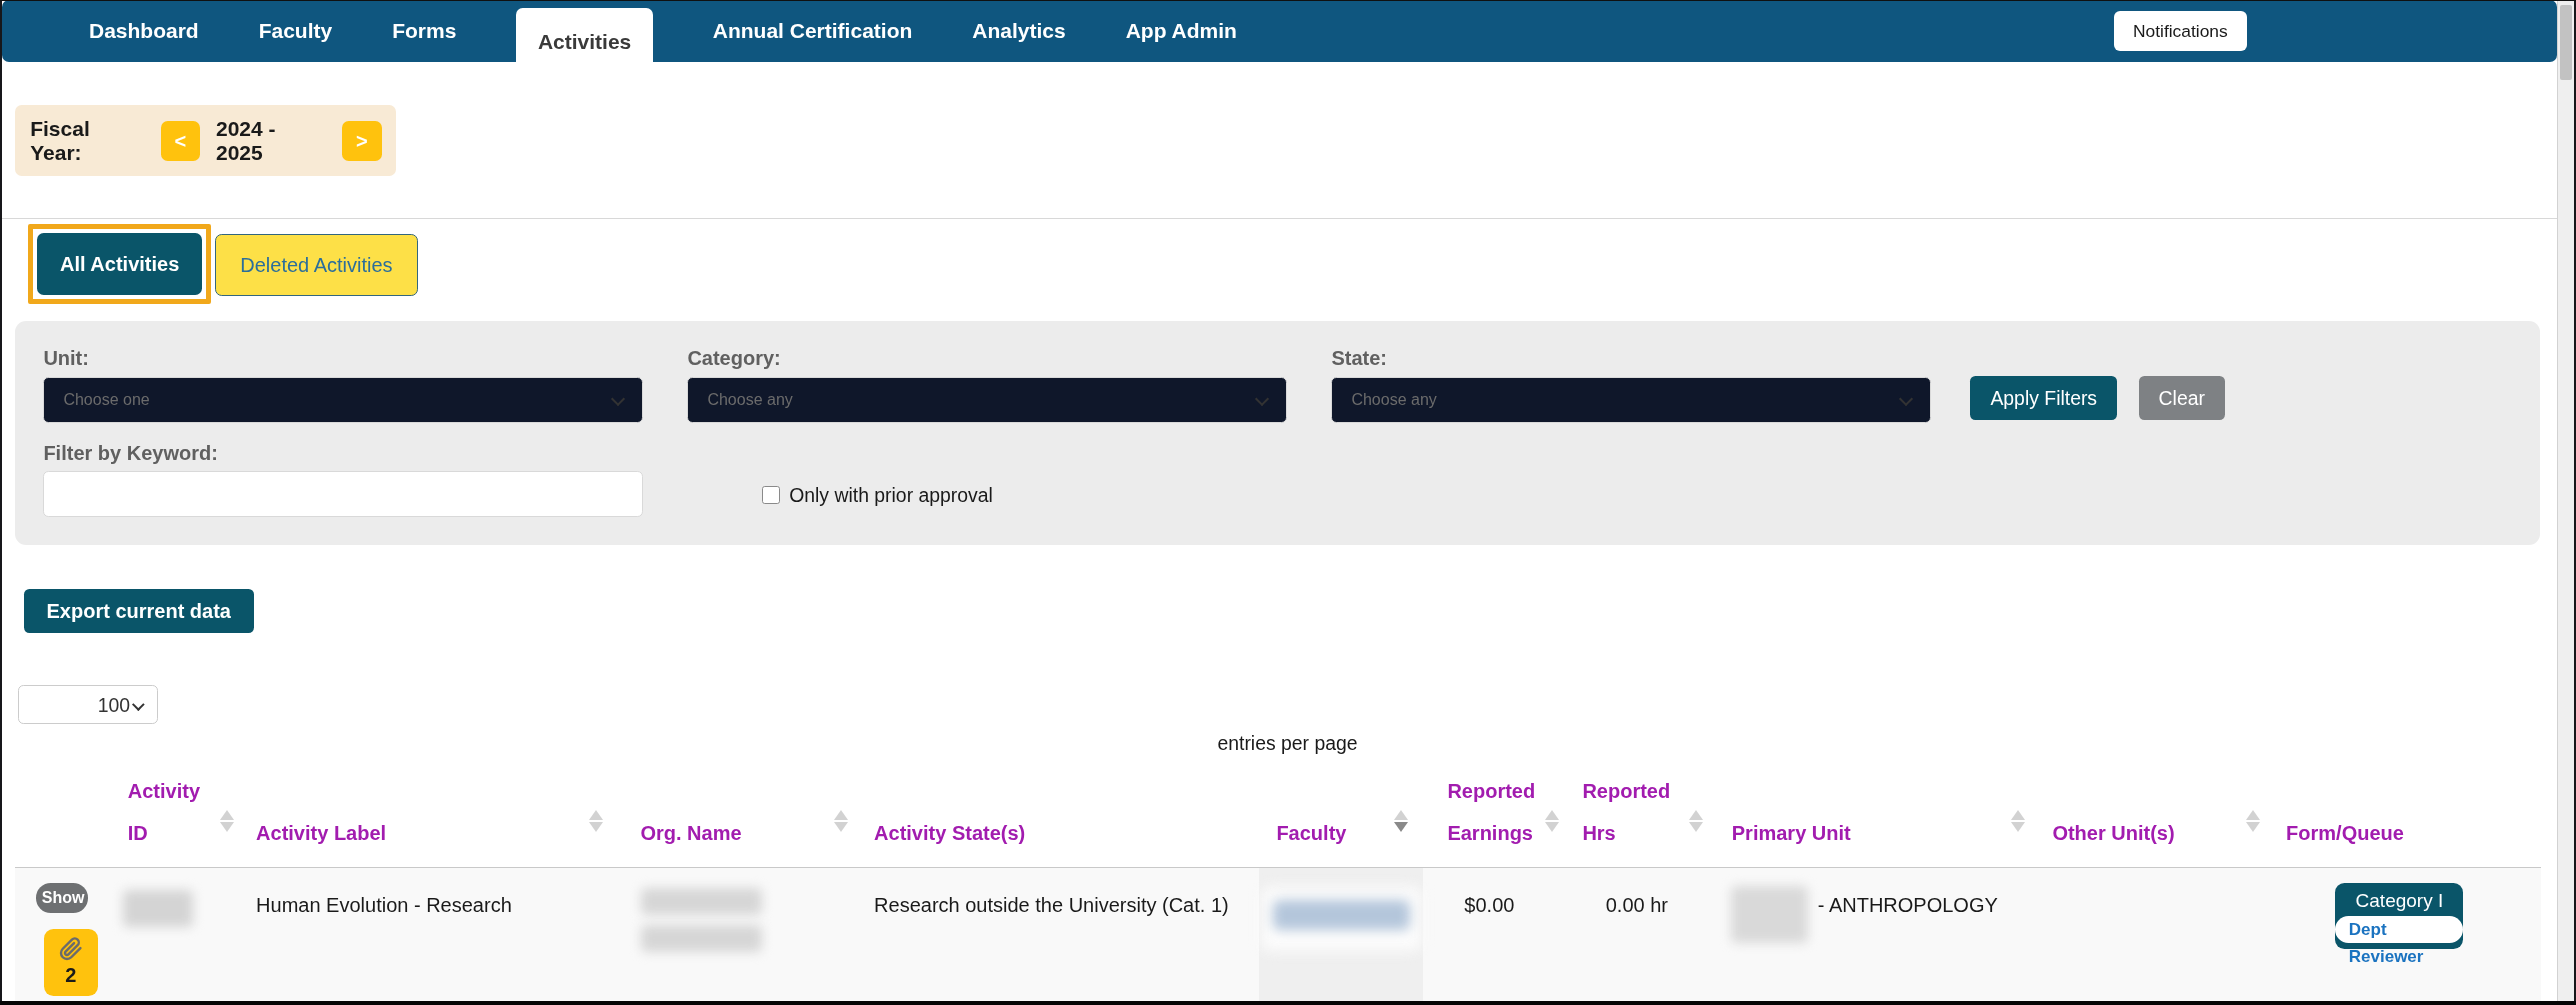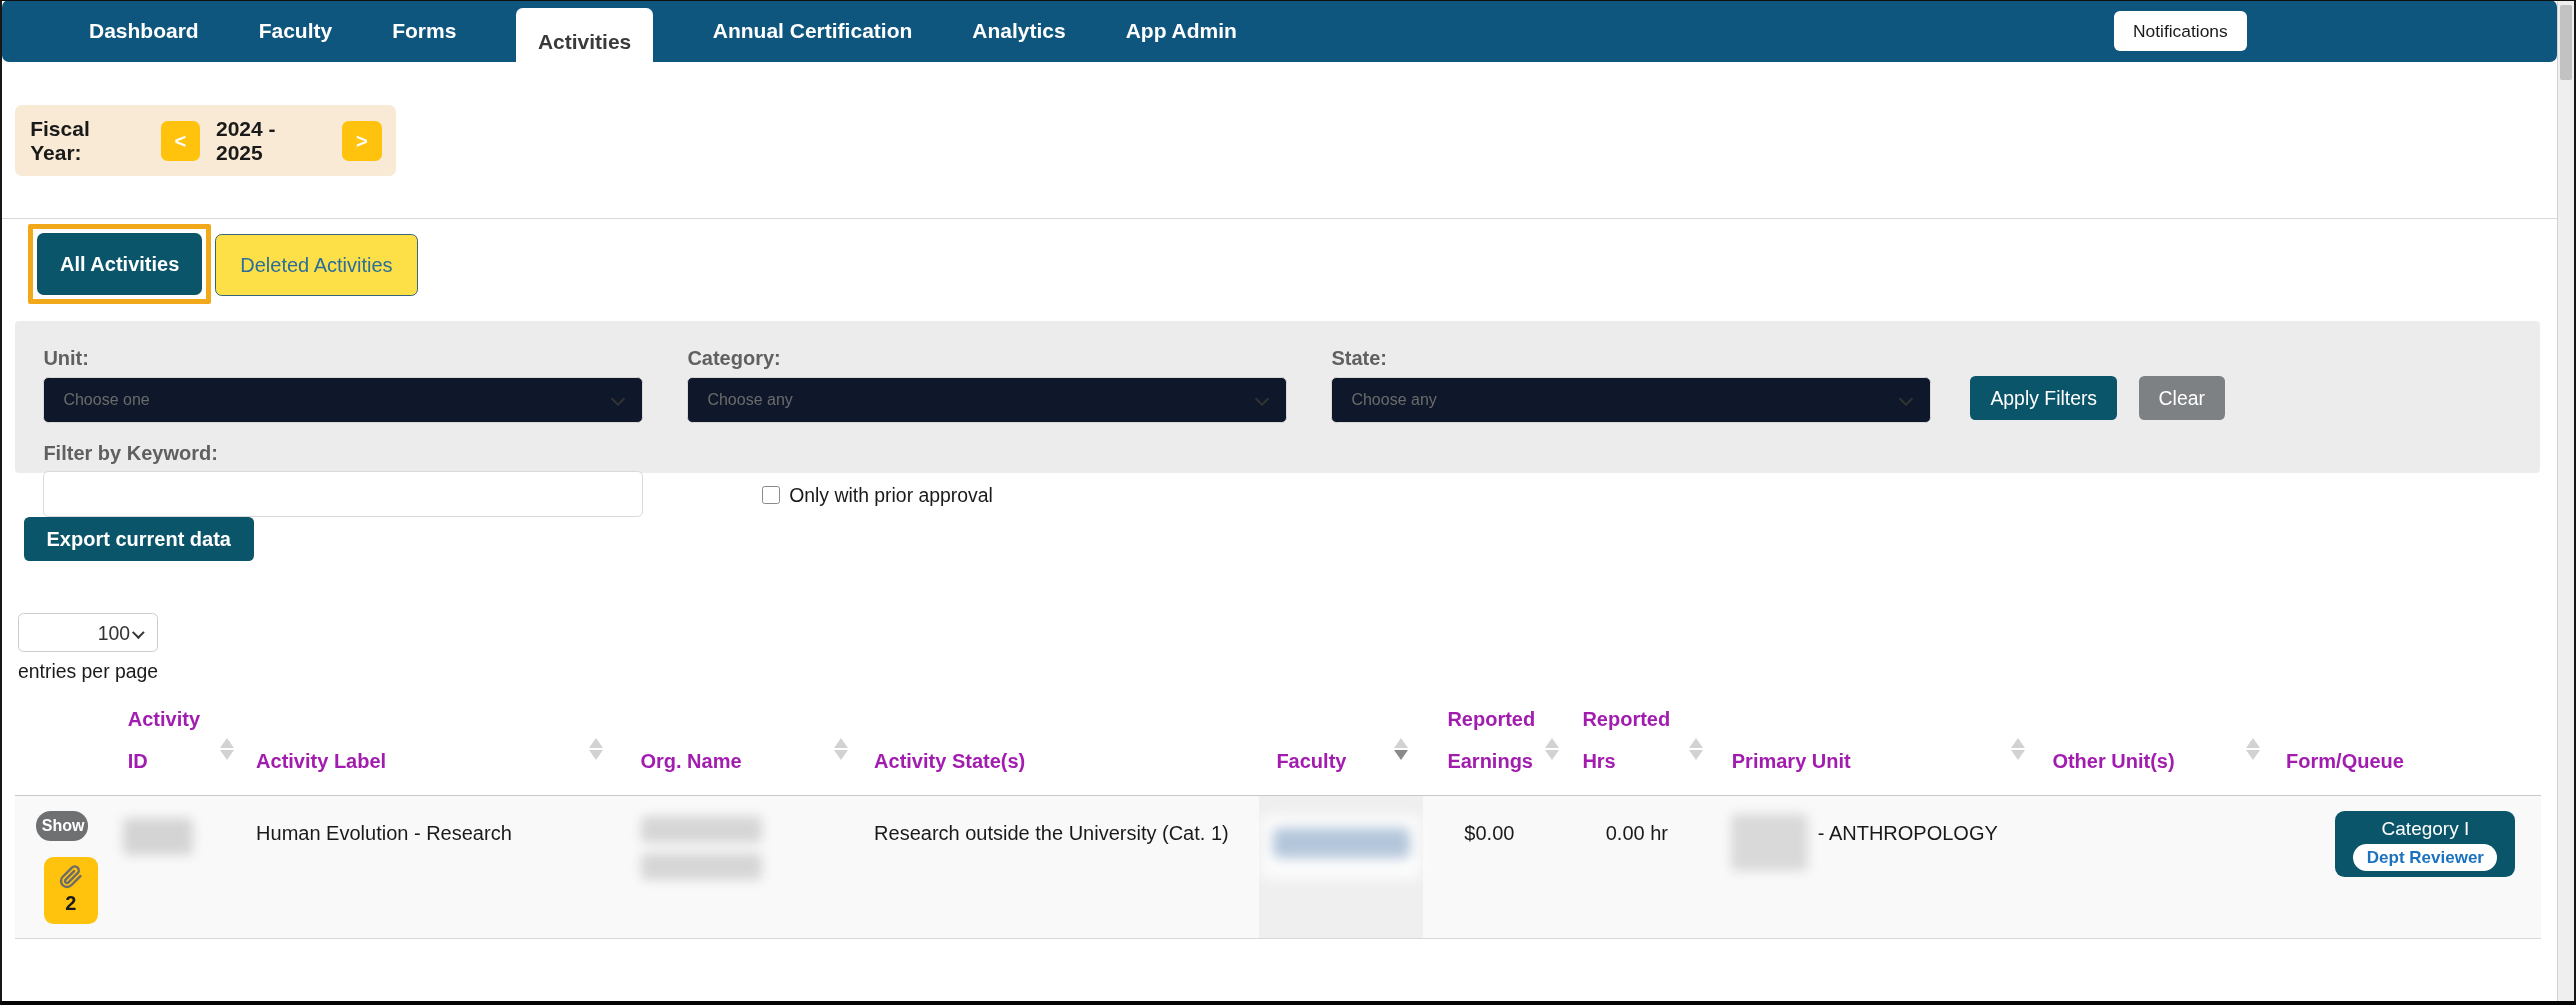--- a/index.html
+++ b/index.html
@@ -32,42 +32,42 @@
 
   .rule { border:none; border-top:0.7px solid #d8d8d8; margin:42px 0 0 0; }
 
   
   .tabs-row { display:flex; align-items:flex-start; margin:5.4px 0 0 26px; }
   .hl-box { border:5.4px solid #F1A81B; padding:4px; border-radius:2px; background:#fff; }
   .tab-active { display:inline-block; background:#0A5569; color:#fff; font-size:20px; font-weight:bold; border-radius:6.7px; height:62px; line-height:62px; padding:0 23px; cursor:pointer; }
   .tab-inactive { display:inline-block; background:#fde047; color:#2B6E9B; font-size:20px; border:1.3px solid #33667e; border-radius:6.7px; height:62px; line-height:60px; padding:0 24px; margin:9.4px 0 0 4px; cursor:pointer; }
 
   
-  .filter-panel { position:relative; margin:17px 0 0 13.4px; width:2525px; height:152px; background:#ECECEC; border-radius:4px; padding:25.5px 0 0 28px; }
+  .filter-panel { position:relative; margin:17px 0 0 13.4px; width:2525px; height:224px; background:#ECECEC; border-radius:11px; padding:25.5px 0 0 28px; }
   .f-label { font-size:20px; font-weight:bold; color:#606060; margin-bottom:6.7px; }
   .f-row1 { display:flex; }
   .f-group { width:600px; }
   .f-group + .f-group { margin-left:44px; }
   .select { position:relative; width:100%; height:46px; background:#0f172a; border:0.7px solid #d9d9d9; border-radius:5.4px; font-size:16px; color:#6b6b6b; line-height:44px; padding:0 40px 0 19px; cursor:pointer; }
   .chev { position:absolute; right:19px; top:16px; width:10px; height:10px; border-right:2px solid #333; border-bottom:2px solid #333; transform:rotate(45deg); }
   .f-buttons { margin:29.5px 0 0 39px; display:flex; column-gap:21.5px; align-items:flex-start; }
   .btn-teal { background:#0A5569; color:#fff; border:none; border-radius:5.4px; height:44px; padding:0 20px; font-size:19.4px; font-family:inherit; cursor:pointer; }
   .btn-gray { background:#7E8184; color:#fff; border:none; border-radius:5.4px; height:44px; padding:0 20px; font-size:19.4px; font-family:inherit; cursor:pointer; }
   .f-row2 { display:flex; align-items:flex-start; margin-top:19px; }
   .keyword-wrap { width:600px; }
   .keyword-input { width:100%; height:46px; background:#fff; border:0.7px solid #d9d9d9; border-radius:5.4px; font-size:20px; padding:0 16px; font-family:inherit; color:#333; }
   .approval { display:flex; align-items:center; margin:42px 0 0 119px; column-gap:9.4px; }
   .checkbox { width:17.4px; height:17.4px; border:1.3px solid #8a8a8a; border-radius:2.7px; background:#fff; cursor:pointer; flex:0 0 auto; }
   .approval-label { font-size:19.4px; color:#1a1a1a; }
 
   
   .export-btn { margin:44px 0 0 21.5px; background:#0A5569; color:#fff; border:none; border-radius:5.4px; height:44px; padding:0 23px; font-size:20px; font-weight:bold; font-family:inherit; cursor:pointer; display:block; }
   .pagesize { position:relative; margin:52px 0 0 16px; width:140px; height:39px; background:#fff; border:0.7px solid #ccc; border-radius:5.4px; font-size:19.4px; color:#333; line-height:38px; padding:0 27px 0 14.8px; cursor:pointer;text-align:right; }
   .pagesize .chev { right:14.8px; top:13.4px; width:8.7px; height:8.7px; border-width:0 2px 2px 0; border-style:solid; border-color:#333; }
-  .entries-label { margin:8px 0 0 16px; font-size:19.4px; color:#1a1a1a; }
+  .entries-label { margin:8px 0 0 16px; font-size:19.4px; color:#1a1a1a;text-align:center; }
 
   
   table.grid { margin:9.4px 0 0 13.4px; width:2525px; border-collapse:collapse; table-layout:fixed; }
   .grid th { position:relative; text-align:left; vertical-align:bottom; font-size:20px; font-weight:bold; color:#a21caf; padding:0 34px 13.4px 0; line-height:42px; border-bottom:1.3px solid #c9c9c9; height:103px; }
   .grid td { vertical-align:top; padding-top:14.8px; height:143px; background:#F9F9F9; border-bottom:0.7px solid #d9d9d9; }
   .grid td.fac-col { background:#EFEFEF; }
   .sort { position:absolute; right:14.8px; bottom:35px; width:14.8px; }
   .sort i { display:block; width:0; height:0; border-left:7.4px solid transparent; border-right:7.4px solid transparent; }
   .sort .up   { border-bottom:10px solid #d2d2d2; margin-bottom:2.7px; }
   .sort .down { border-top:10px solid #d2d2d2; }
@@ -86,21 +86,21 @@
   .types-cell { padding-left:10.7px; padding-right:27px; }
 
   .fac-wrap { position:relative; margin:4px auto 0; width:161px; height:64px; }
   .fac-white { position:absolute; inset:0; background:#fcfcfc; filter:blur(6.7px); border-radius:8px; }
   .fac-blob { position:absolute; left:12px; right:12px; top:13.4px; height:29.5px; background:#b4c6db; filter:blur(6px); border-radius:6.7px; }
 
   .num-cell { text-align:center; padding-right:20px; }
   .unit-cell { display:flex; column-gap:9.4px; padding-left:12px; }
   .unit-blob { width:77px; height:57px; margin-top:2.7px; background:#d9d9d9; flex:0 0 auto; }
 
-  .fq-badge { margin-left:59px; width:180px; height:66px; background:#0A5569; border-radius:9.4px; display:flex; flex-direction:column; align-items:center; justify-content:center; row-gap:4px; cursor:pointer; }
+  .fq-badge { margin-left:59px; width:128px; height:66px; background:#0A5569; border-radius:9.4px; display:flex; flex-direction:column; align-items:center; justify-content:center; row-gap:4px; cursor:pointer; }
   .fq-cat { color:#fff; font-size:19px; }
   .fq-pill { background:#fff; border-radius:13.4px; height:27px; line-height:27px; padding:0 13.4px; font-size:17px; font-weight:bold; color:#1B73C0; }
 </style>
 </head>
 <body>
 
 <div class="frame">
   <div class="content">
 
     <nav class="navbar">

